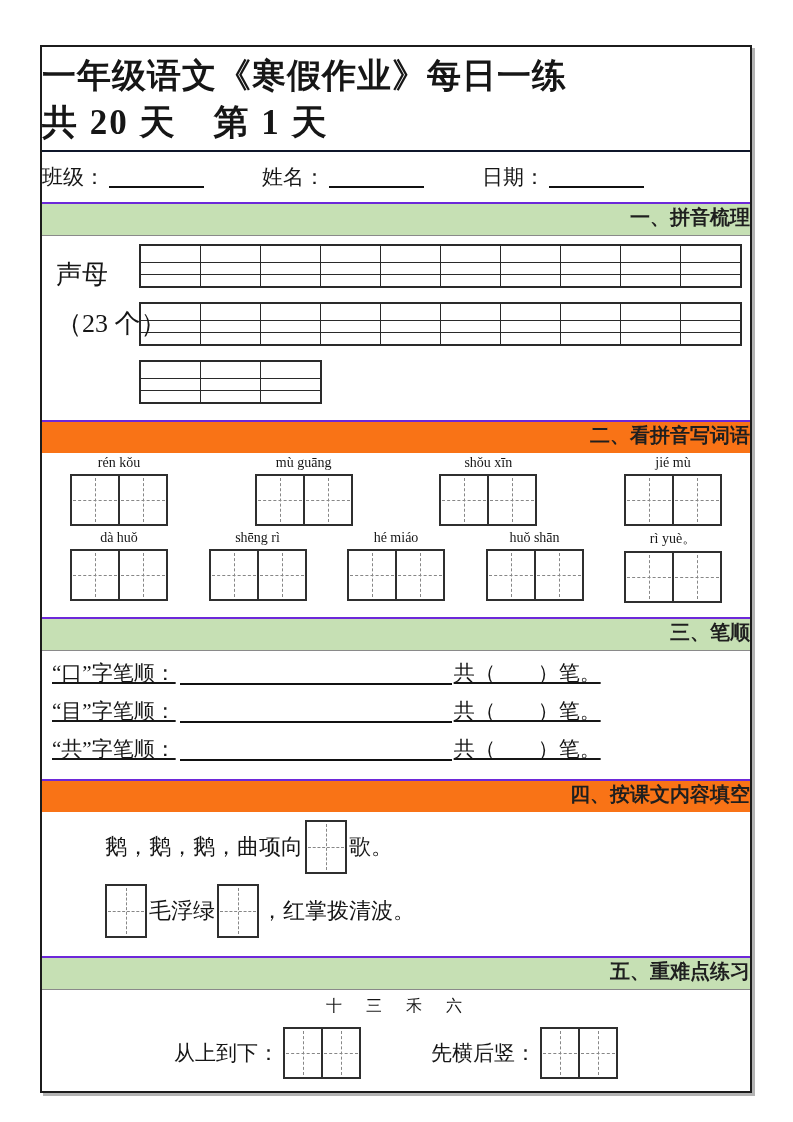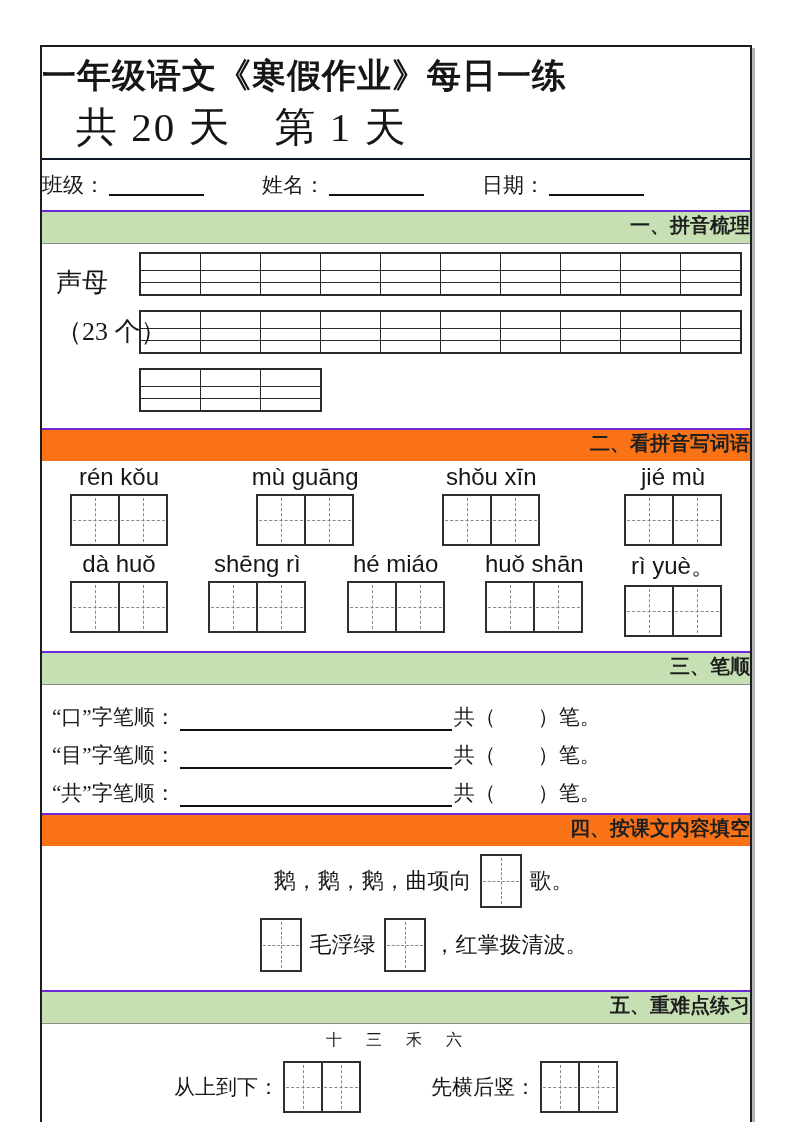--- a/index.html
+++ b/index.html
@@ -5,21 +5,21 @@
   html,body{margin:0;padding:0;background:#ffffff;width:793px;height:1122px;}
   body{font-family:"Liberation Serif","DejaVu Serif",serif;color:#161616;}
   .page{
     position:absolute;left:40px;top:45px;width:708px;
     border:2.5px solid #1c1c1c;background:#fff;
     box-shadow:3px 3px 0 #b3b3b3;
   }
   
   .title-block{padding:6px 0 4px 0;}
   .title-line1{font-size:34px;font-weight:bold;line-height:1.38;letter-spacing:1px;}
-  .title-line2{font-size:41px;font-weight:normal;line-height:1.32;letter-spacing:2px;padding-left:34px;}
+  .title-line2{font-size:35px;font-weight:bold;line-height:1.32;letter-spacing:2px;}
   
   .info-row{
     border-top:2px solid #0f172a;height:50px;display:flex;align-items:center;
     font-size:21px;gap:58px;
   }
   .blank{display:inline-block;width:95px;height:20px;border-bottom:2px solid #111;
     vertical-align:-4px;margin-left:4px;}
   
   .section-header{
     font-family:"Liberation Sans","DejaVu Sans",sans-serif;
@@ -48,30 +48,30 @@
   .tzg-cell::after{content:"";position:absolute;top:50%;left:1px;right:1px;border-top:1px dashed #878787;}
   .tzg-single{display:inline-block;border:2px solid #2f2f2f;background:#fff;}
   .tzg-single .tzg-cell{width:38px;height:50px;}
   .small-pair .tzg-cell{width:36px;height:48px;}
   
   .s2-body{padding:2px 28px 10px 28px;}
   .word-row{display:flex;justify-content:space-between;margin-bottom:4px;}
   .word-row.second{margin-top:2px;}
   .word{display:flex;flex-direction:column;align-items:center;}
   .pinyin-label{
-    font-family:Liberation Sans, sans-serif;
-    font-size:24px;margin-bottom:3px;white-space:nowrap;
+    font-family:Liberation Serif, serif;
+    font-size:14px;margin-bottom:3px;white-space:nowrap;
   }
   
   .s3-body{padding:8px 10px 6px 10px;}
-  .stroke-line{font-size:21px;height:38px;display:flex;align-items:flex-end;}
+  .stroke-line{font-size:21px;height:38px;display:flex;align-items:flex-start;text-decoration:underline;}
   .stroke-blank{display:inline-block;width:272px;border-bottom:2px solid #111;height:24px;margin:0 2px 0 4px;}
   
   .s4-body{padding:4px 0 8px 55px;}
-  .fill-line{display:flex;align-items:center;font-size:22px;margin:4px 0 10px 0;gap:8px;justify-content:center;}
+  .fill-line{display:flex;align-items:center;font-size:22px;margin:4px 0 10px 8px;gap:2px;}
   
   .s5-body{padding:6px 0 12px 0;}
   .chars-line{text-align:center;font-size:16px;letter-spacing:4px;margin-bottom:10px;}
   .practice-row{display:flex;justify-content:center;align-items:center;gap:70px;}
   .practice-item{display:flex;align-items:center;font-size:21px;gap:4px;}
 </style>
 </head>
 <body>
 
 <div class="page">

